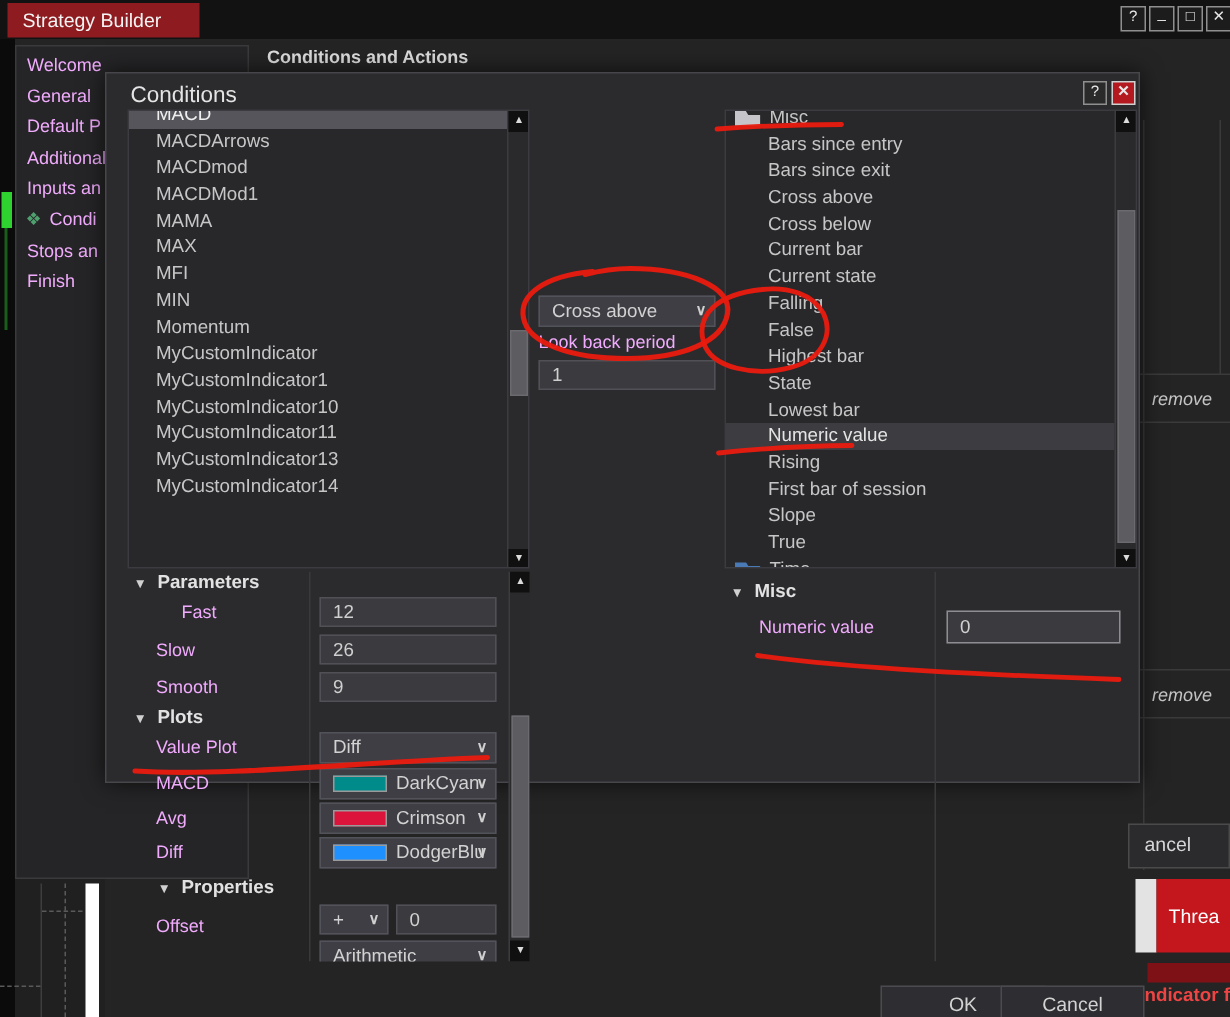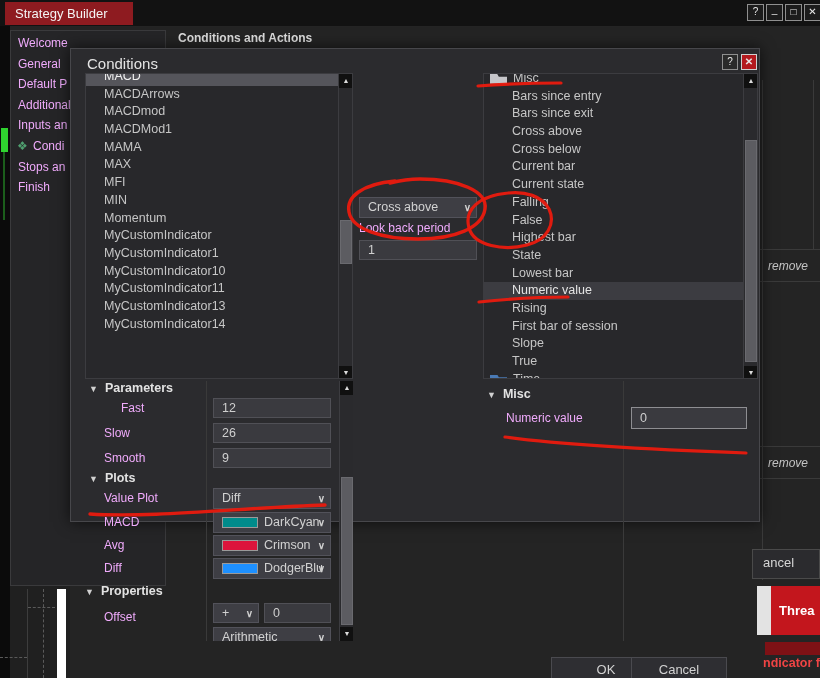--- a/index.html
+++ b/index.html
@@ -30,21 +30,21 @@
   .dd { background:#3e3e44; border:1px solid #52525a; color:#d2d2d2; font-size:12.5px;
         padding:0 20px 0 8px; line-height:19px; white-space:nowrap; overflow:hidden; }
   .chev { position:absolute; right:5px; top:0; bottom:0; line-height:19px; font-size:10px;
           font-weight:bold; color:#cfcfcf; }
   .ddwrap { position:absolute; }
   .swatch { display:inline-block; width:36px; height:11px; border:1px solid #9a9a9a;
             vertical-align:middle; margin-right:6px; }
   .sect { font-size:12.5px; font-weight:bold; color:#e2e2e2; white-space:nowrap; }
   .tri { font-size:9px; color:#d0d0d0; margin-right:7px; font-weight:normal; }
   .btn { background:#2e2e32; border:1px solid #4a4a4f; color:#d2d2d2; font-size:13px;
-         text-align:center; }
+         text-align:center;margin-left:36px; }
   .hairline { background:#3a3a3a; }
   svg.anno { position:absolute; left:0; top:0; z-index:60; pointer-events:none; }
 </style>
 </head>
 <body>
 
 <div class="abs" style="left:0;top:0;width:820px;height:26px;background:#121212;"></div>
 <div class="abs" style="left: 5px; top: 2px; width: 128px; height: 23px; background-color: rgb(142, 27, 32);">
   <span class="abs" style="left:10px;top:4px;color:#f4f4f4;font-size:13px;white-space:nowrap;">Strategy Builder</span>
 </div>
@@ -83,21 +83,21 @@
 <div class="abs hairline" style="left:760px;top:281px;width:60px;height:1px;"></div>
 <span class="abs" style="left:768px;top:259px;font-style:italic;font-size:12px;color:#c4c4c4;">remove</span>
 <div class="abs hairline" style="left:760px;top:446px;width:60px;height:1px;"></div>
 <div class="abs hairline" style="left:760px;top:478px;width:60px;height:1px;"></div>
 <span class="abs" style="left:768px;top:456px;font-style:italic;font-size:12px;color:#c4c4c4;">remove</span>
 <div class="abs" style="left:752px;top:549px;width:68px;height:30px;background:#2b2b2e;border:1px solid #4a4a4a;">
   <span style="position:absolute;left:10px;top:5px;color:#d6d6d6;font-size:13px;">ancel</span>
 </div>
 <div class="abs" style="left:757px;top:586px;width:14px;height:49px;background:#e3e3e3;"></div>
 <div class="abs" style="left: 771px; top: 586px; width: 49px; height: 49px; background-color: rgb(195, 22, 29);">
-  <span style="position:absolute;left:8px;top:17px;color:#ffffff;font-weight:bold;font-size:13px;white-space:nowrap;">Threa</span>
+  <span style="position:absolute;left:8px;top:17px;color:#ffffff;font-weight:normal;font-size:13px;white-space:nowrap;">Threa</span>
 </div>
 <div class="abs" style="left: 765px; top: 642px; width: 55px; height: 13px; background-color: rgb(126, 17, 21);"></div>
 <span class="abs" style="left:763px;top:656px;color:#ef4444;font-size:12.5px;font-weight:600;white-space:nowrap;">ndicator f</span>
 
 <div class="abs panel" style="left:70px;top:48px;width:690px;height:474px;border:1px solid #47474b;box-shadow:0 0 14px rgba(0,0,0,.65);z-index:10;">
 
   <span style="position:absolute;left:16px;top:6px;font-size:15px;color:#e4e4e4;">Conditions</span>
   <div class="winbtn" style="position:absolute;left:651px;top:5px;width:16px;height:16px;background:#2a2a2a;">?</div>
   <div class="winbtn" style="position: absolute; left: 670px; top: 5px; width: 16px; height: 16px; border-color: rgb(208, 208, 208); font-weight: bold; background-color: rgb(179, 25, 30);">✕</div>
 
@@ -192,21 +192,21 @@
     <div class="ddwrap dd" style="left:128px;top:154px;width:118px;height:21px;">
       <span class="swatch" style="background-color: rgb(220, 20, 60);"></span><span>Crimson</span>
       <span class="chev">∨</span>
     </div>
     <span class="txt" style="position:absolute;left:19px;top:180px;">Diff</span>
     <div class="ddwrap dd" style="left:128px;top:177px;width:118px;height:21px;">
       <span class="swatch" style="background-color: rgb(30, 144, 255);"></span><span>DodgerBlu</span>
       <span class="chev">∨</span>
     </div>
 
-    <span class="sect" style="position:absolute;left:0;top:203px;"><span class="tri">▼</span><span>Properties</span></span>
+    <span class="sect" style="position:absolute;left:20px;top:203px;"><span class="tri">▼</span><span>Properties</span></span>
     <span class="txt" style="position:absolute;left:19px;top:229px;">Offset</span>
     <div class="ddwrap dd" style="left:128px;top:222px;width:46px;height:20px;">
       <span>+</span>
       <span class="chev">∨</span>
     </div>
     <div class="tin" style="position:absolute;left:179px;top:222px;width:67px;height:20px;">0</div>
     <div class="ddwrap dd" style="left:128px;top:246px;width:118px;height:20px;">
       <span>Arithmetic</span>
       <span class="chev">∨</span>
     </div>

